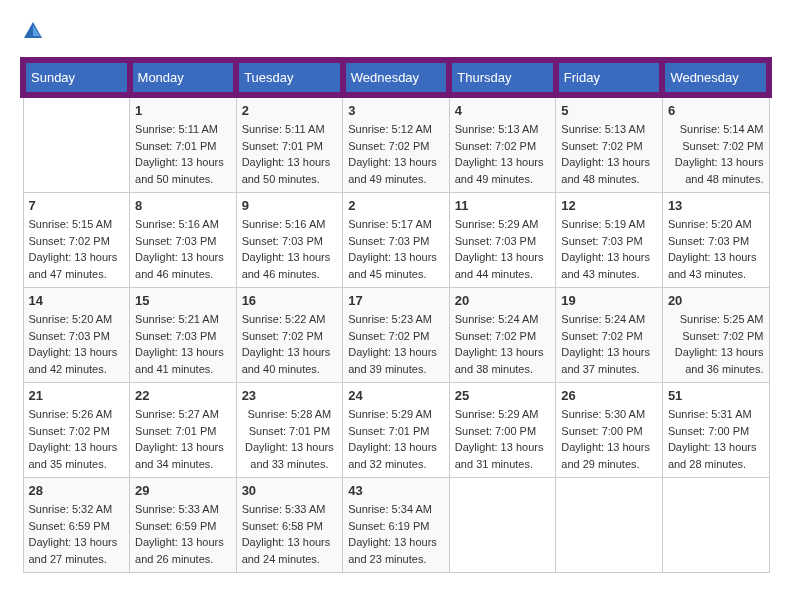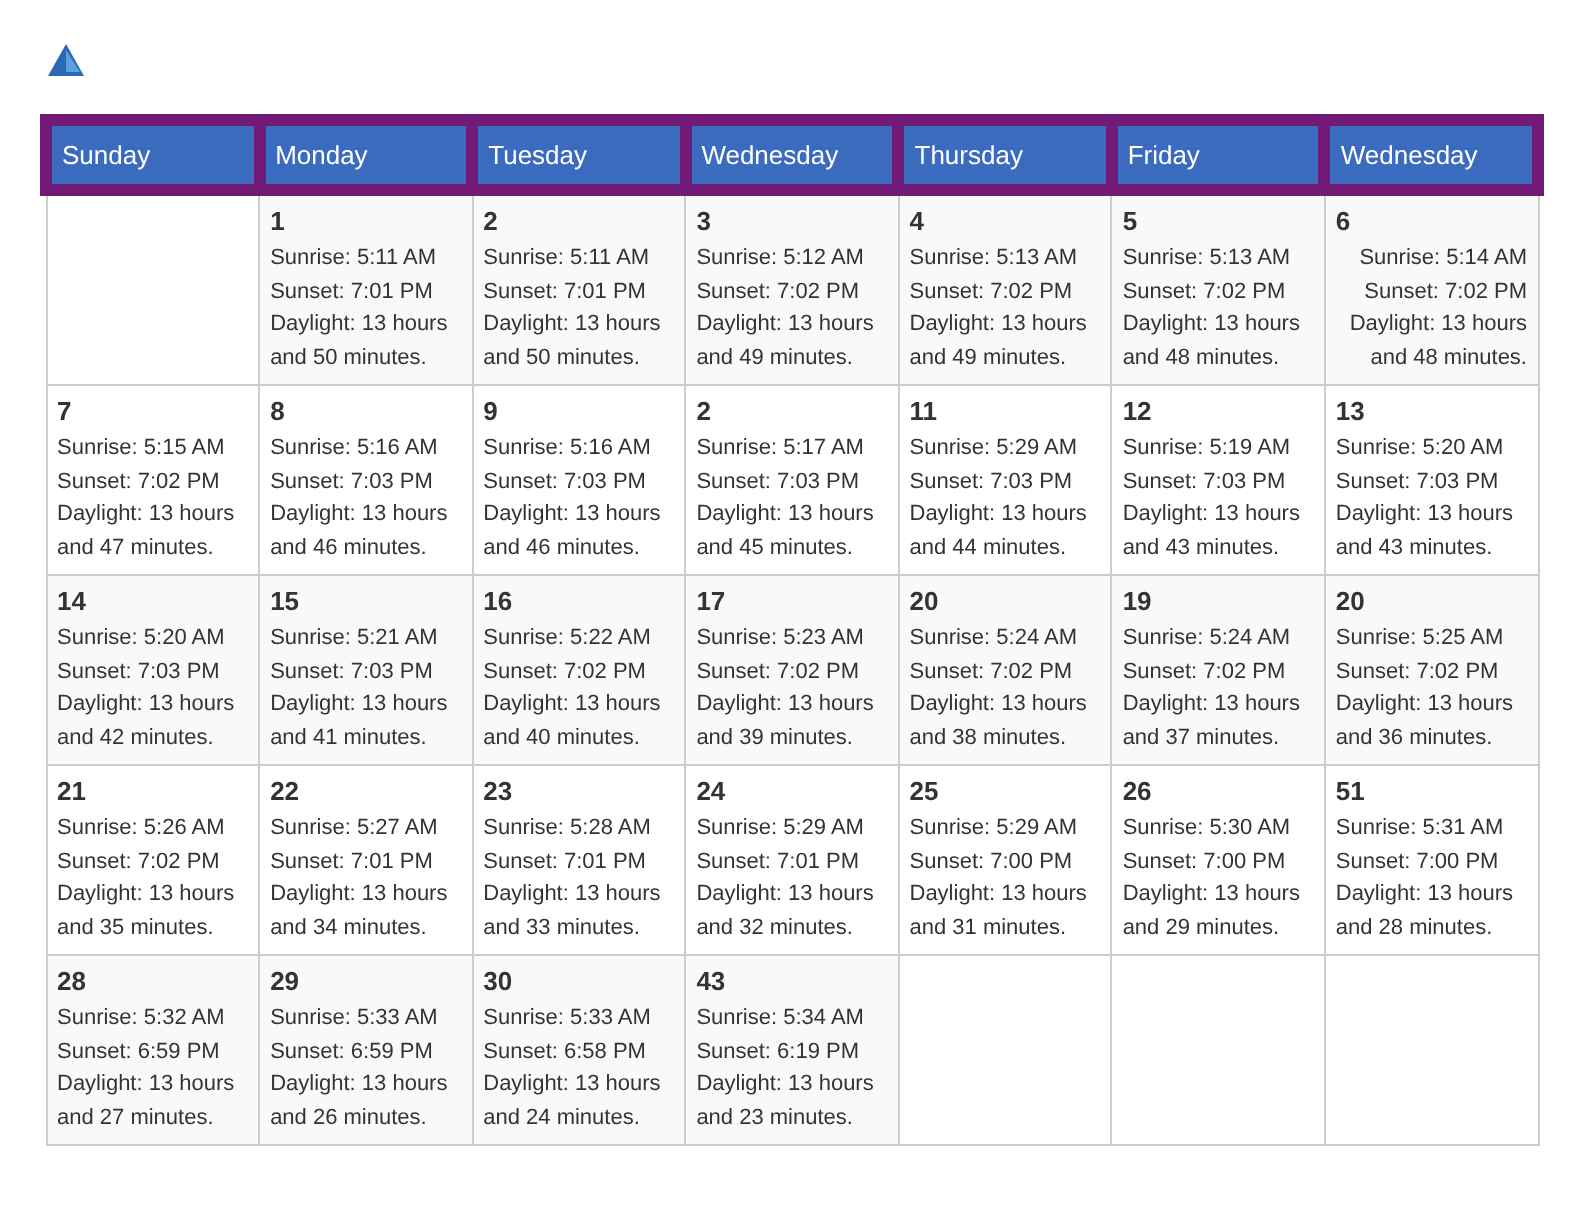--- a/index.html
+++ b/index.html
@@ -262,21 +262,21 @@
         </td>
         <td>
           <span class="day-number">19</span>
           <div class="day-info" style="white-space: pre-line;">Sunrise: 5:24 AM
 Sunset: 7:02 PM
 Daylight: 13 hours
 and 37 minutes.</div>
         </td>
         <td>
           <span class="day-number">20</span>
-          <div class="day-info" style="white-space: pre-line;">Sunrise: 5:25 AM
+          <div class="day-info" style="white-space: pre-line; text-align: right;">Sunrise: 5:25 AM
 Sunset: 7:02 PM
 Daylight: 13 hours
 and 36 minutes.</div>
         </td>
       </tr>
       <tr>
         <td>
           <span class="day-number">21</span>
           <div class="day-info" style="white-space: pre-line;">Sunrise: 5:26 AM
 Sunset: 7:02 PM
@@ -285,21 +285,21 @@
         </td>
         <td>
           <span class="day-number">22</span>
           <div class="day-info" style="white-space: pre-line;">Sunrise: 5:27 AM
 Sunset: 7:01 PM
 Daylight: 13 hours
 and 34 minutes.</div>
         </td>
         <td>
           <span class="day-number">23</span>
-          <div class="day-info" style="white-space: pre-line;">Sunrise: 5:28 AM
+          <div class="day-info" style="white-space: pre-line; text-align: center;">Sunrise: 5:28 AM
 Sunset: 7:01 PM
 Daylight: 13 hours
 and 33 minutes.</div>
         </td>
         <td>
           <span class="day-number">24</span>
           <div class="day-info" style="white-space: pre-line;">Sunrise: 5:29 AM
 Sunset: 7:01 PM
 Daylight: 13 hours
 and 32 minutes.</div>

